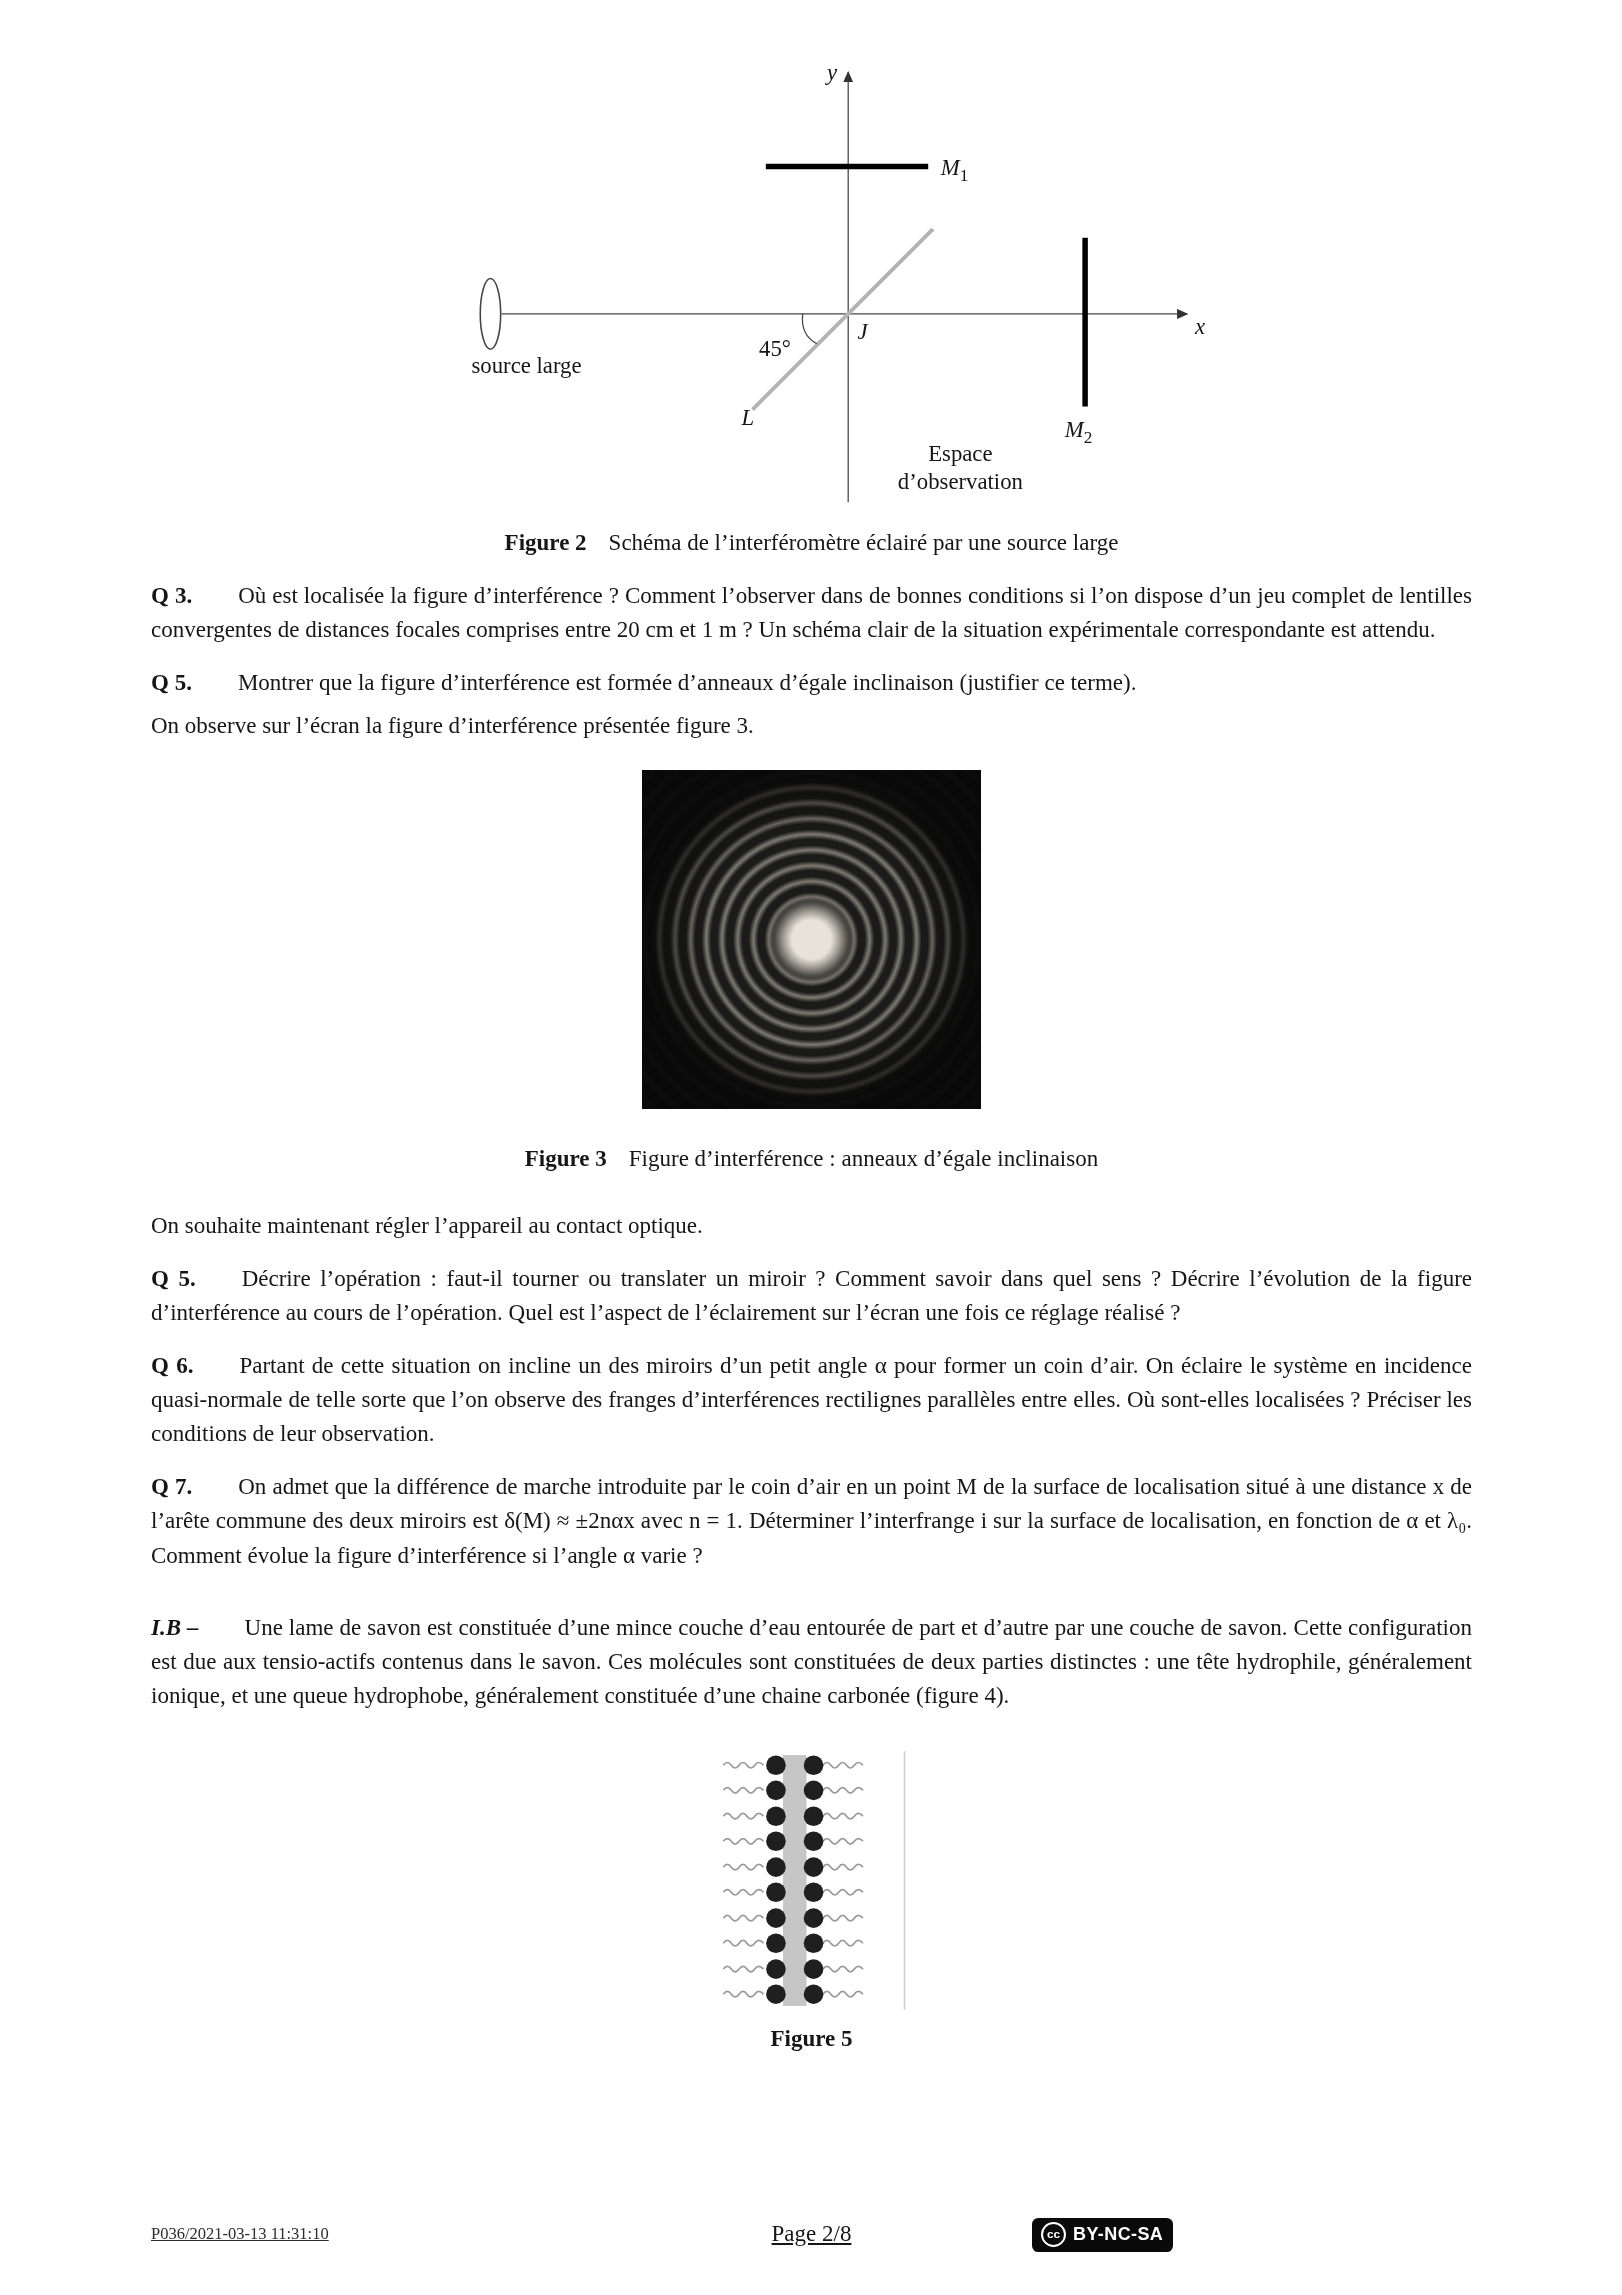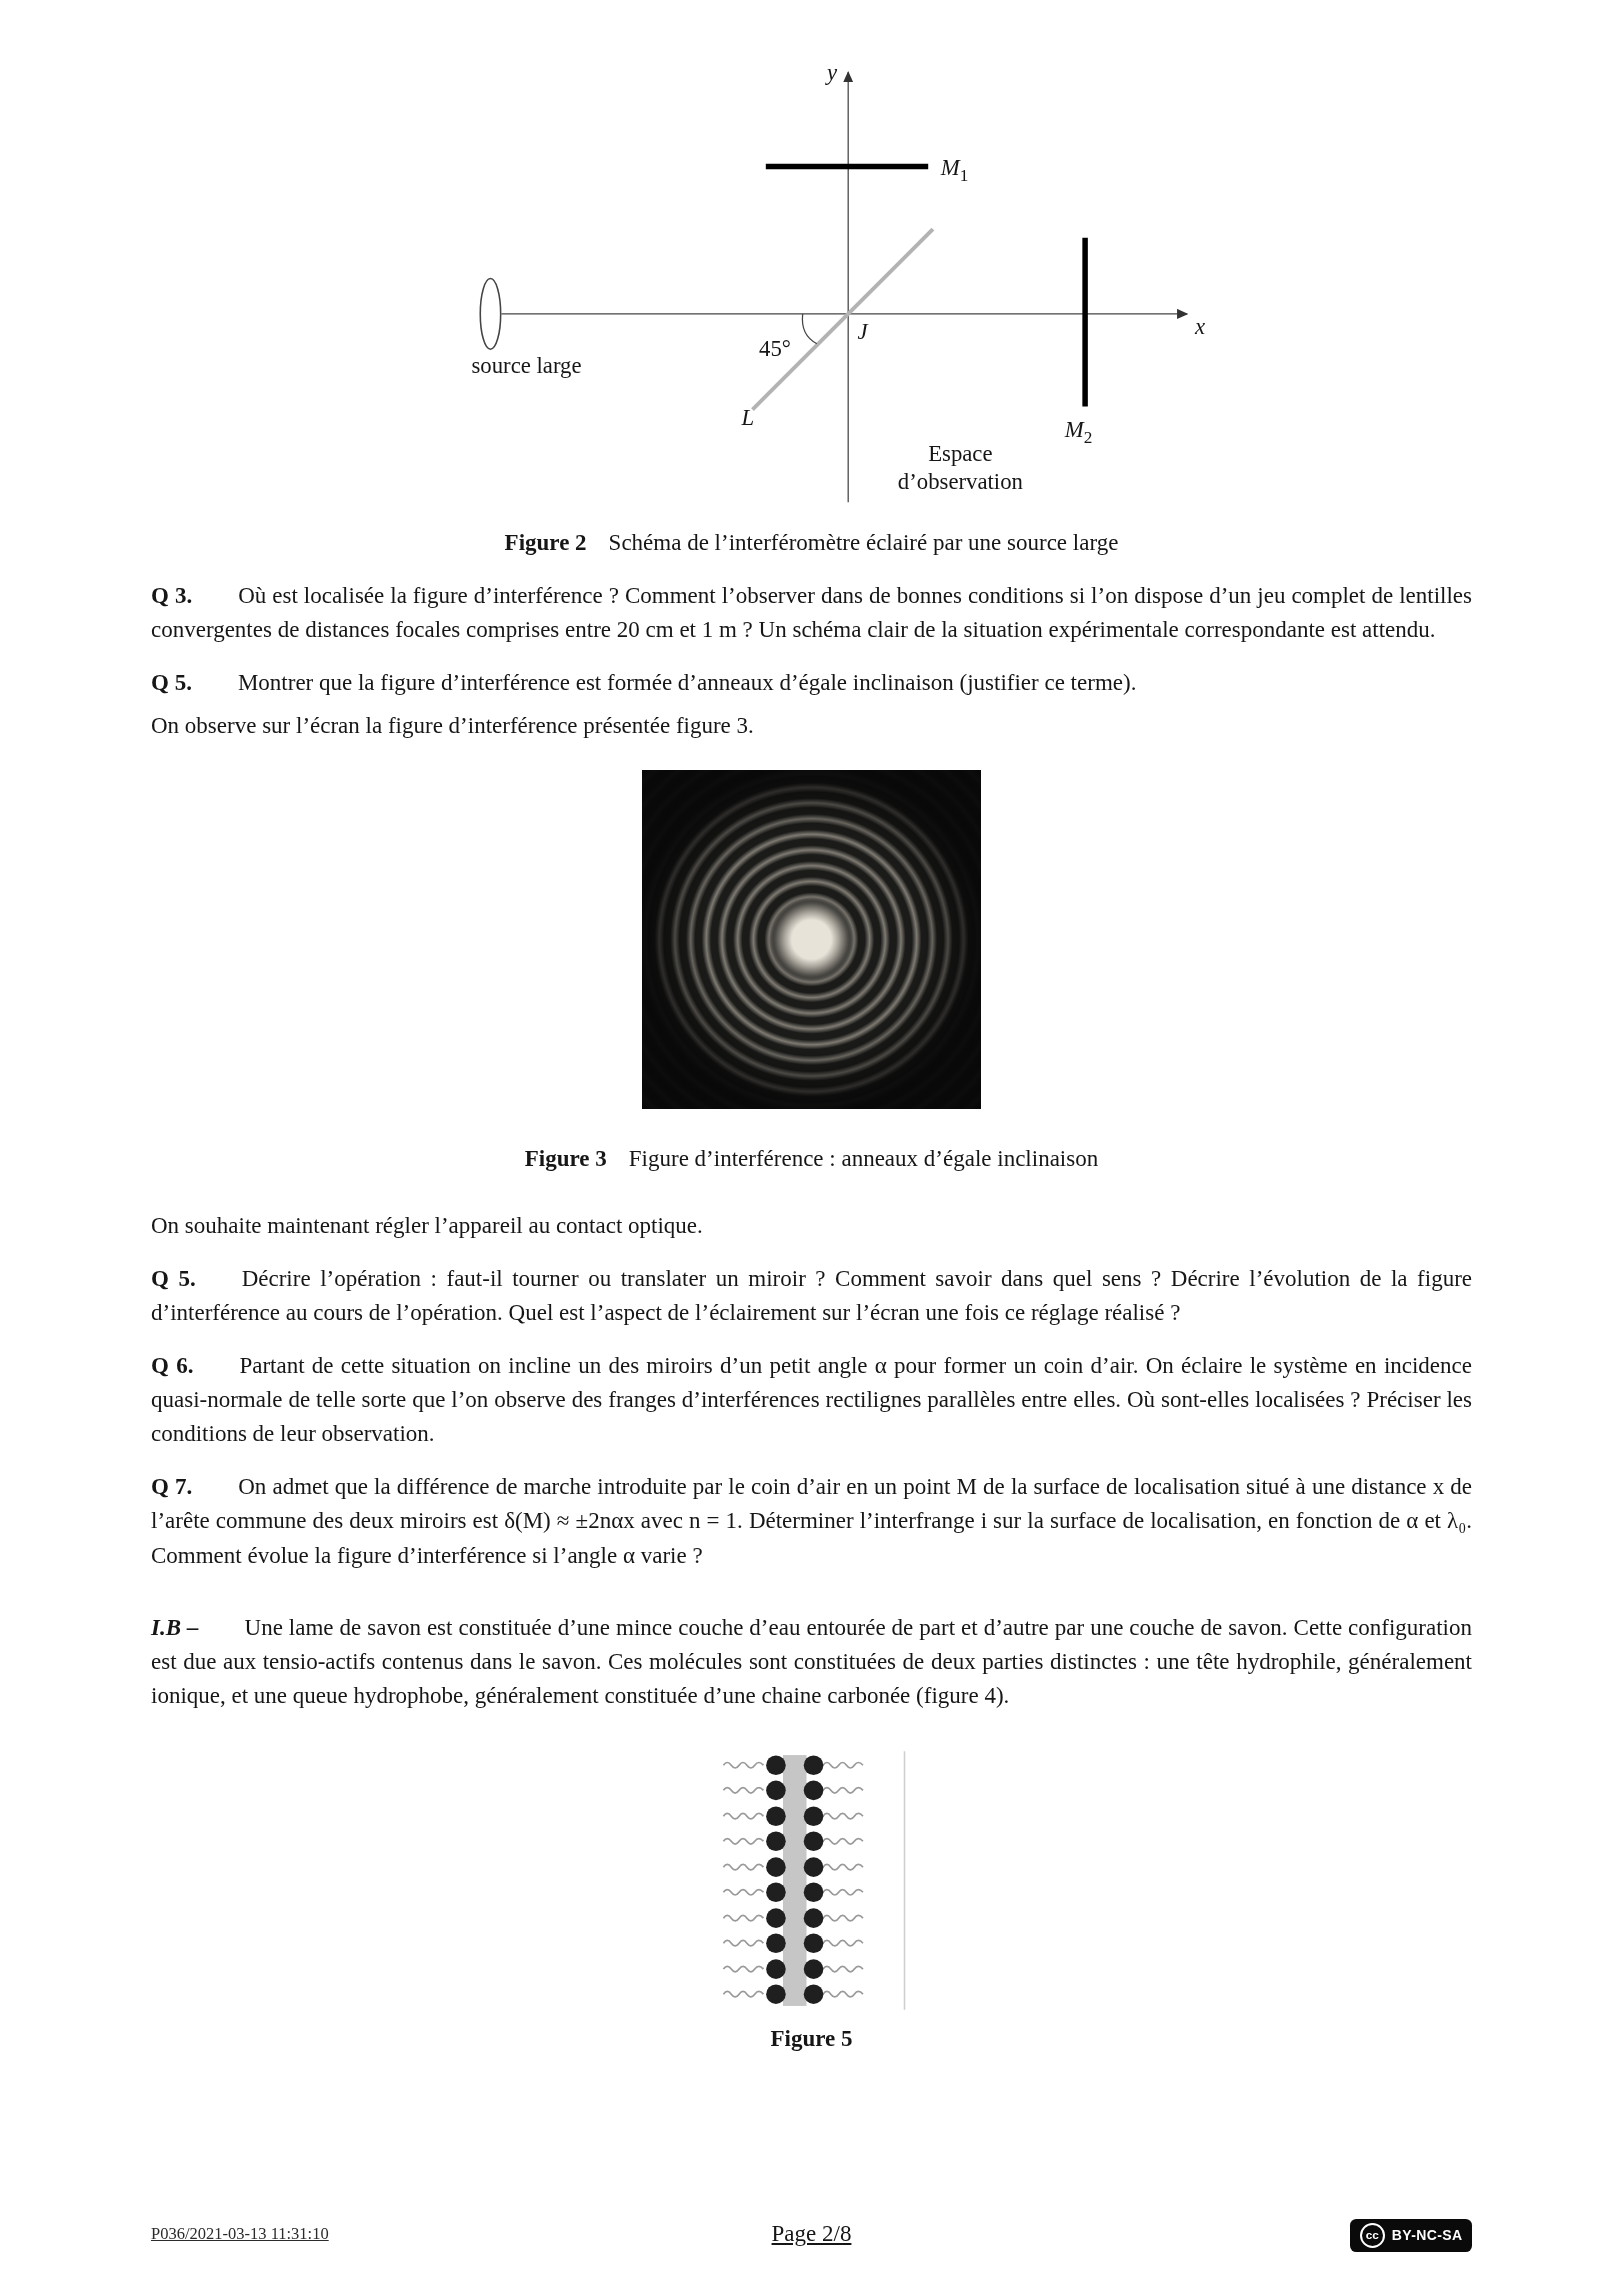--- a/index.html
+++ b/index.html
@@ -34,34 +34,34 @@
   .iblabel { font-weight:bold; font-style:italic; }
   svg.fig4 { display:block; margin:38px auto 0 auto; }
   .fig4caption { text-align:center; font-weight:bold; margin-top:12.6px; }
   .footer {
     margin-top:auto;
     display:flex; align-items:center;
   }
   .footer .fcol { flex:1;text-decoration:underline; }
   .footer .fleft { text-align:left; font-size:16.5px; color:#2b2b2b; }
   .footer .fcenter { text-align:center; }
-  .footer .fright { text-align:right; }
+  .footer .fright { }
   .cc-badge {
     display:inline-flex; align-items:center; gap:7px;
     background:#0a0a0a; color:#fff;
     border-radius:6.3px; padding:3.9px 9.4px;
     vertical-align:middle;
   }
   .cc-circle {
     width:21px; height:21px; border:2px solid #fff; border-radius:50%;
     display:inline-flex; align-items:center; justify-content:center;
     font-family:"Liberation Sans", sans-serif; font-weight:bold; font-size:11.8px; line-height:1;
   }
   .cc-text {
-    font-family:"Liberation Sans", sans-serif; font-weight:bold; font-size:14px; letter-spacing:0.4px;
+    font-family:"Liberation Sans", sans-serif; font-weight:bold; font-size:18px; letter-spacing:0.4px;
   }
   .svgtext { font-family:"Liberation Serif", serif; font-size:29px; fill:#161616; }
   .svgit { font-style:italic; }
 </style>
 </head>
 <body>
 
 <div class="page">
 
   <svg class="fig2" width="785" height="455" viewBox="0 0 1000 580" style="font-size:29px">

